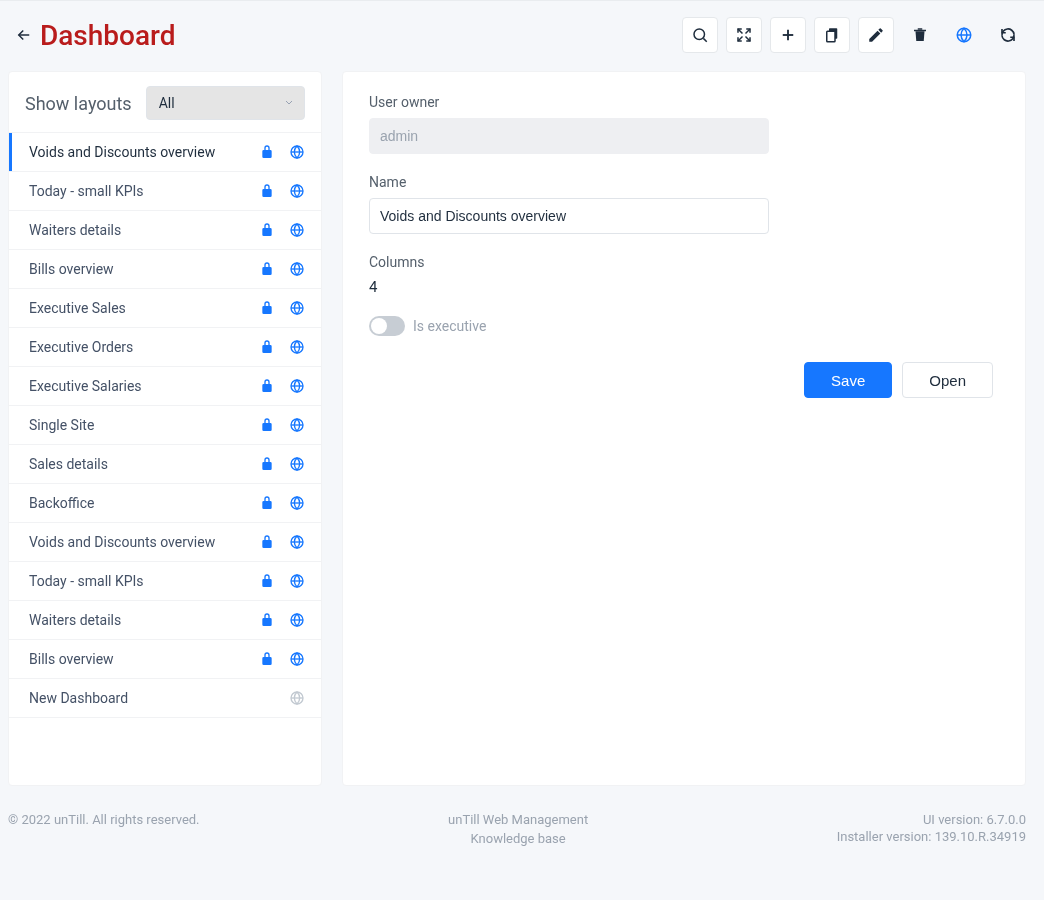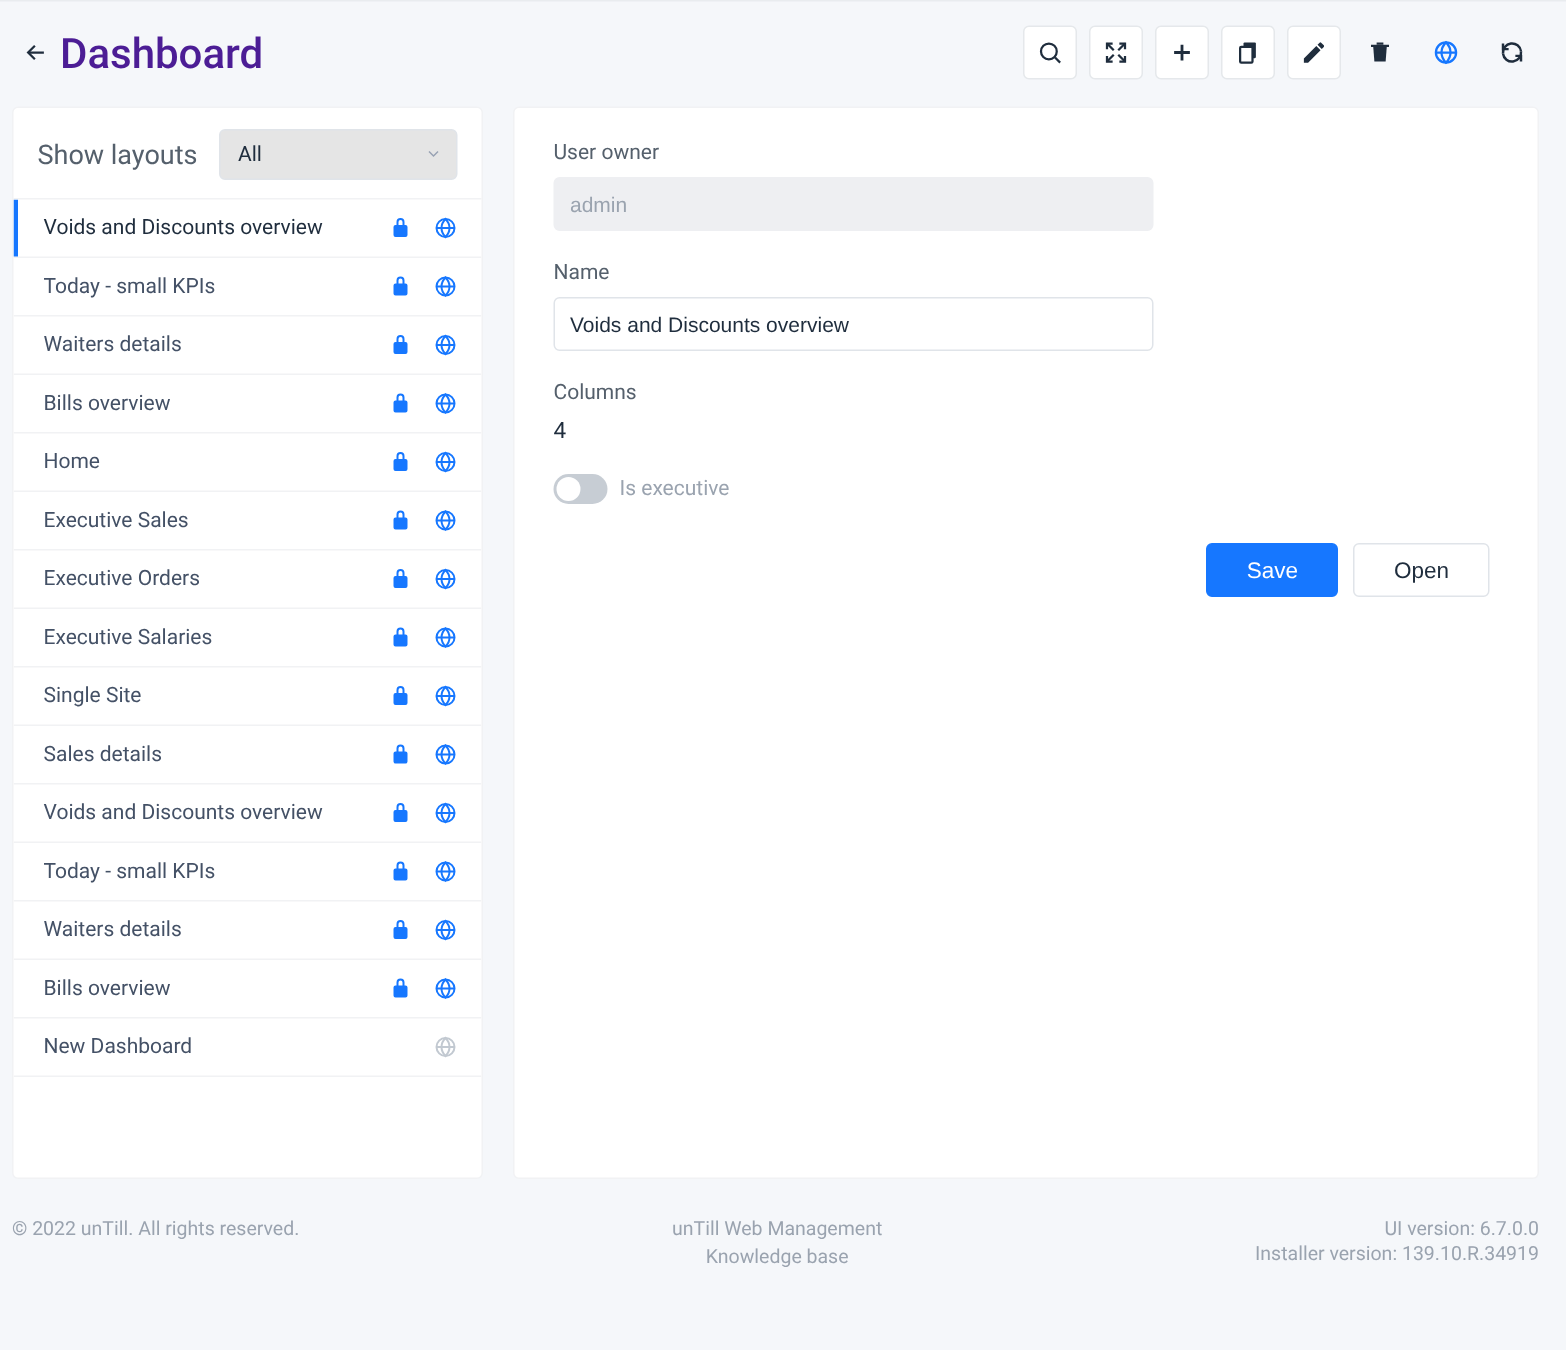--- a/index.html
+++ b/index.html
@@ -1,20 +1,20 @@
 <!DOCTYPE html>
 <html><head>
 <meta charset="utf-8">
 <style>
   * { box-sizing: border-box; margin: 0; padding: 0; }
   html, body { width: 1044px; height: 900px; font-family: -apple-system, BlinkMacSystemFont, "Segoe UI", Roboto, Helvetica, Arial, sans-serif; background: #f5f7fa; color: #1f2d3d; }
   .topbar { display: flex; align-items: center; justify-content: space-between; padding: 16px 18px 18px 14px; border-top: 1px solid #e9ecef; background: #f5f7fa; }
   .title-wrap { display: flex; align-items: center; gap: 6px; }
   .back-arrow { width: 20px; height: 20px; display: inline-flex; align-items: center; justify-content: center; color: #1f2d3d; cursor: pointer; }
-  .page-title { font-size: 28px; font-weight: 500; color: #4c1d95; }
+  .page-title { font-size: 28px; font-weight: 500; color: #b91c1c; }
   .toolbar { display: flex; gap: 8px; }
   .tool-btn { width: 36px; height: 36px; border: 1px solid #e5e8eb; background: #fff; border-radius: 4px; display: inline-flex; align-items: center; justify-content: center; cursor: pointer; color: #1f2d3d; }
   .tool-btn.plain { border: 1px solid transparent; background: transparent; }
   .tool-btn.active svg { color: #1677ff; }
   .tool-btn svg { width: 18px; height: 18px; }
   .content { display: flex; gap: 20px; padding: 0 18px 0px 8px; }
   .sidebar { width: 314px; background: #fff; border: 1px solid #f1f2f4; border-radius: 4px; display: flex; flex-direction: column; height: 715px; }
   .sidebar-header { padding: 14px 16px 12px 16px; display: flex; align-items: center; gap: 14px; }
   .sidebar-label { font-size: 18px; color: #55606c; }
   .select-wrap { position: relative; flex: 1; }
@@ -185,33 +185,20 @@
               <path d="M12 2a4 4 0 0 0-4 4v3H7a2 2 0 0 0-2 2v8a2 2 0 0 0 2 2h10a2 2 0 0 0 2-2v-8a2 2 0 0 0-2-2h-1V6a4 4 0 0 0-4-4zm-2 4a2 2 0 1 1 4 0v3h-4V6z"></path>
             </svg>
             <svg class="globe" viewBox="0 0 24 24" fill="none" stroke="currentColor" stroke-width="2">
               <circle cx="12" cy="12" r="9"></circle>
               <path d="M3 12h18"></path>
               <path d="M12 3c2.5 2.5 4 5.5 4 9s-1.5 6.5-4 9c-2.5-2.5-4-5.5-4-9s1.5-6.5 4-9z"></path>
             </svg>
           </span>
         </div>
         <div class="list-item">
-          <span class="name">Home</span>
-          <span class="list-icons">
-            <svg class="lock" viewBox="0 0 24 24" fill="currentColor">
-              <path d="M12 2a4 4 0 0 0-4 4v3H7a2 2 0 0 0-2 2v8a2 2 0 0 0 2 2h10a2 2 0 0 0 2-2v-8a2 2 0 0 0-2-2h-1V6a4 4 0 0 0-4-4zm-2 4a2 2 0 1 1 4 0v3h-4V6z"></path>
-            </svg>
-            <svg class="globe" viewBox="0 0 24 24" fill="none" stroke="currentColor" stroke-width="2">
-              <circle cx="12" cy="12" r="9"></circle>
-              <path d="M3 12h18"></path>
-              <path d="M12 3c2.5 2.5 4 5.5 4 9s-1.5 6.5-4 9c-2.5-2.5-4-5.5-4-9s1.5-6.5 4-9z"></path>
-            </svg>
-          </span>
-        </div>
-        <div class="list-item">
           <span class="name">Executive Sales</span>
           <span class="list-icons">
             <svg class="lock" viewBox="0 0 24 24" fill="currentColor">
               <path d="M12 2a4 4 0 0 0-4 4v3H7a2 2 0 0 0-2 2v8a2 2 0 0 0 2 2h10a2 2 0 0 0 2-2v-8a2 2 0 0 0-2-2h-1V6a4 4 0 0 0-4-4zm-2 4a2 2 0 1 1 4 0v3h-4V6z"></path>
             </svg>
             <svg class="globe" viewBox="0 0 24 24" fill="none" stroke="currentColor" stroke-width="2">
               <circle cx="12" cy="12" r="9"></circle>
               <path d="M3 12h18"></path>
               <path d="M12 3c2.5 2.5 4 5.5 4 9s-1.5 6.5-4 9c-2.5-2.5-4-5.5-4-9s1.5-6.5 4-9z"></path>
             </svg>
@@ -251,20 +238,33 @@
             </svg>
             <svg class="globe" viewBox="0 0 24 24" fill="none" stroke="currentColor" stroke-width="2">
               <circle cx="12" cy="12" r="9"></circle>
               <path d="M3 12h18"></path>
               <path d="M12 3c2.5 2.5 4 5.5 4 9s-1.5 6.5-4 9c-2.5-2.5-4-5.5-4-9s1.5-6.5 4-9z"></path>
             </svg>
           </span>
         </div>
         <div class="list-item">
           <span class="name">Sales details</span>
+          <span class="list-icons">
+            <svg class="lock" viewBox="0 0 24 24" fill="currentColor">
+              <path d="M12 2a4 4 0 0 0-4 4v3H7a2 2 0 0 0-2 2v8a2 2 0 0 0 2 2h10a2 2 0 0 0 2-2v-8a2 2 0 0 0-2-2h-1V6a4 4 0 0 0-4-4zm-2 4a2 2 0 1 1 4 0v3h-4V6z"></path>
+            </svg>
+            <svg class="globe" viewBox="0 0 24 24" fill="none" stroke="currentColor" stroke-width="2">
+              <circle cx="12" cy="12" r="9"></circle>
+              <path d="M3 12h18"></path>
+              <path d="M12 3c2.5 2.5 4 5.5 4 9s-1.5 6.5-4 9c-2.5-2.5-4-5.5-4-9s1.5-6.5 4-9z"></path>
+            </svg>
+          </span>
+        </div>
+        <div class="list-item">
+          <span class="name">Backoffice</span>
           <span class="list-icons">
             <svg class="lock" viewBox="0 0 24 24" fill="currentColor">
               <path d="M12 2a4 4 0 0 0-4 4v3H7a2 2 0 0 0-2 2v8a2 2 0 0 0 2 2h10a2 2 0 0 0 2-2v-8a2 2 0 0 0-2-2h-1V6a4 4 0 0 0-4-4zm-2 4a2 2 0 1 1 4 0v3h-4V6z"></path>
             </svg>
             <svg class="globe" viewBox="0 0 24 24" fill="none" stroke="currentColor" stroke-width="2">
               <circle cx="12" cy="12" r="9"></circle>
               <path d="M3 12h18"></path>
               <path d="M12 3c2.5 2.5 4 5.5 4 9s-1.5 6.5-4 9c-2.5-2.5-4-5.5-4-9s1.5-6.5 4-9z"></path>
             </svg>
           </span>

